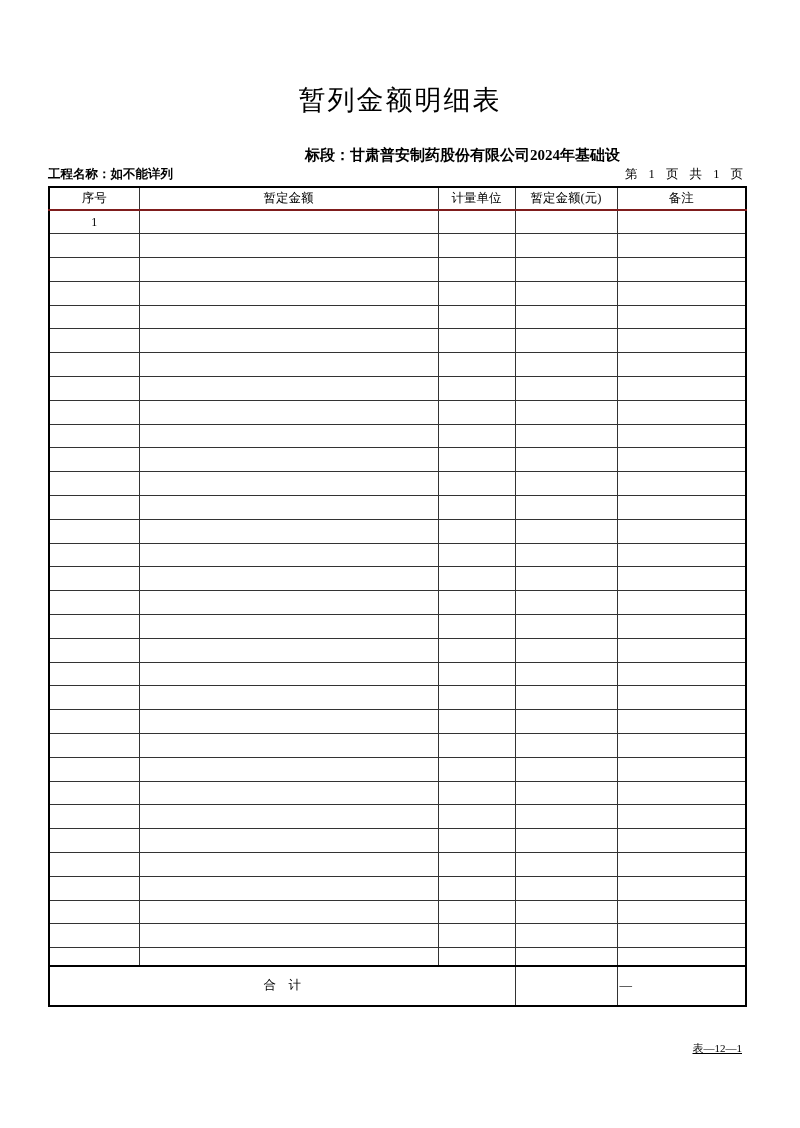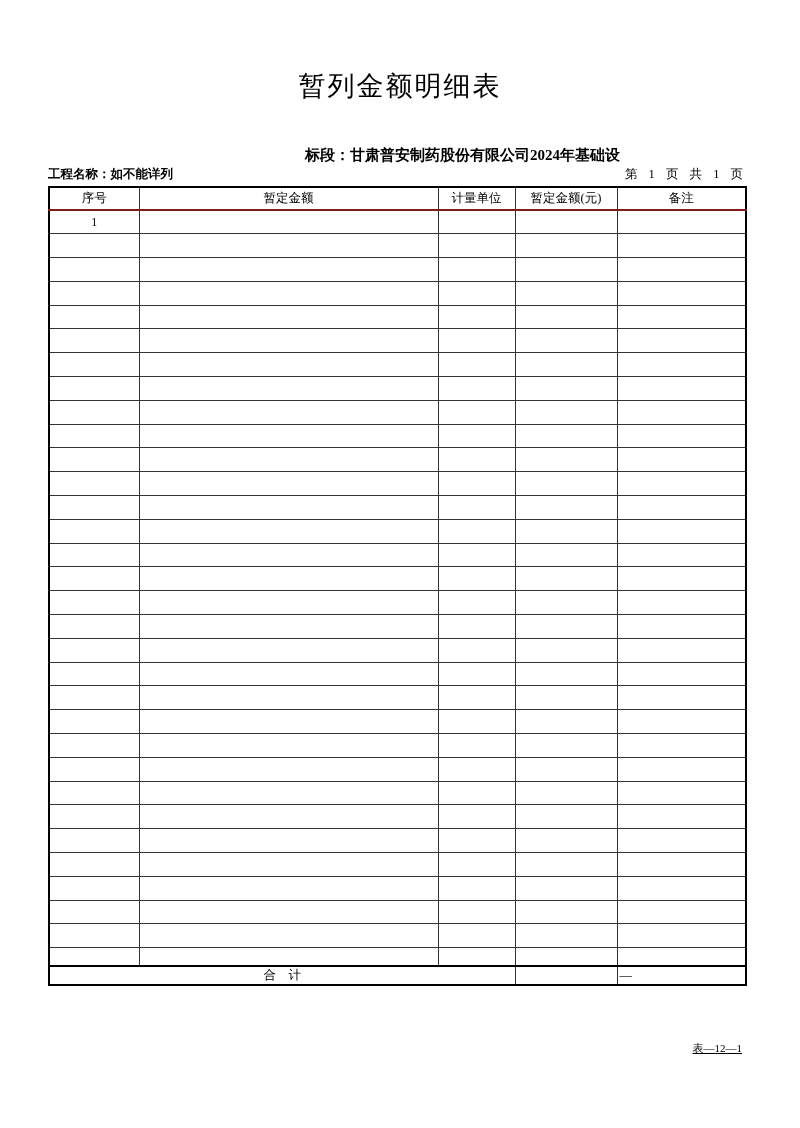--- a/index.html
+++ b/index.html
@@ -9,21 +9,21 @@
     width: 800px;
     height: 1128px;
     margin: 0 auto;
     background: #ffffff;
     font-family: "Liberation Serif", "DejaVu Serif", serif;
     color: #000;
     overflow: hidden;
   }
   .title {
     position: absolute;
-    top: 68px;
+    top: 82px;
     left: 0;
     width: 100%;
     text-align: center;
     font-size: 27px;
     font-weight: normal;
     letter-spacing: 2px;
   }
   .hdr-left {
     position: absolute;
     left: 48px;
@@ -67,21 +67,21 @@
     vertical-align: middle;
     font-size: 12.5px;
     overflow: hidden;
   }
   table.grid { border: 2px solid #000; }
   table.grid thead tr { height: 23px; }
   table.grid thead th { border-bottom: 2px solid #7f1d1d; }
   table.grid tbody tr { height: 23.8px; }
   table.grid tbody tr:last-child { height: 18px; }
   table.grid tbody td { font-size: 12px; }
-  table.grid tfoot tr { height: 19px; }
+  table.grid tfoot tr { height: 40px; }
   table.grid tfoot td { border-top: 2px solid #000; }
   table.grid td.remark-left { text-align: left; padding-left: 2px; }
   .note {
     position: absolute;
     left: 48px;
     top: 1008px;
     width: 700px;
     font-size: 12.5px;
     font-weight: bold;
     line-height: 16px;

